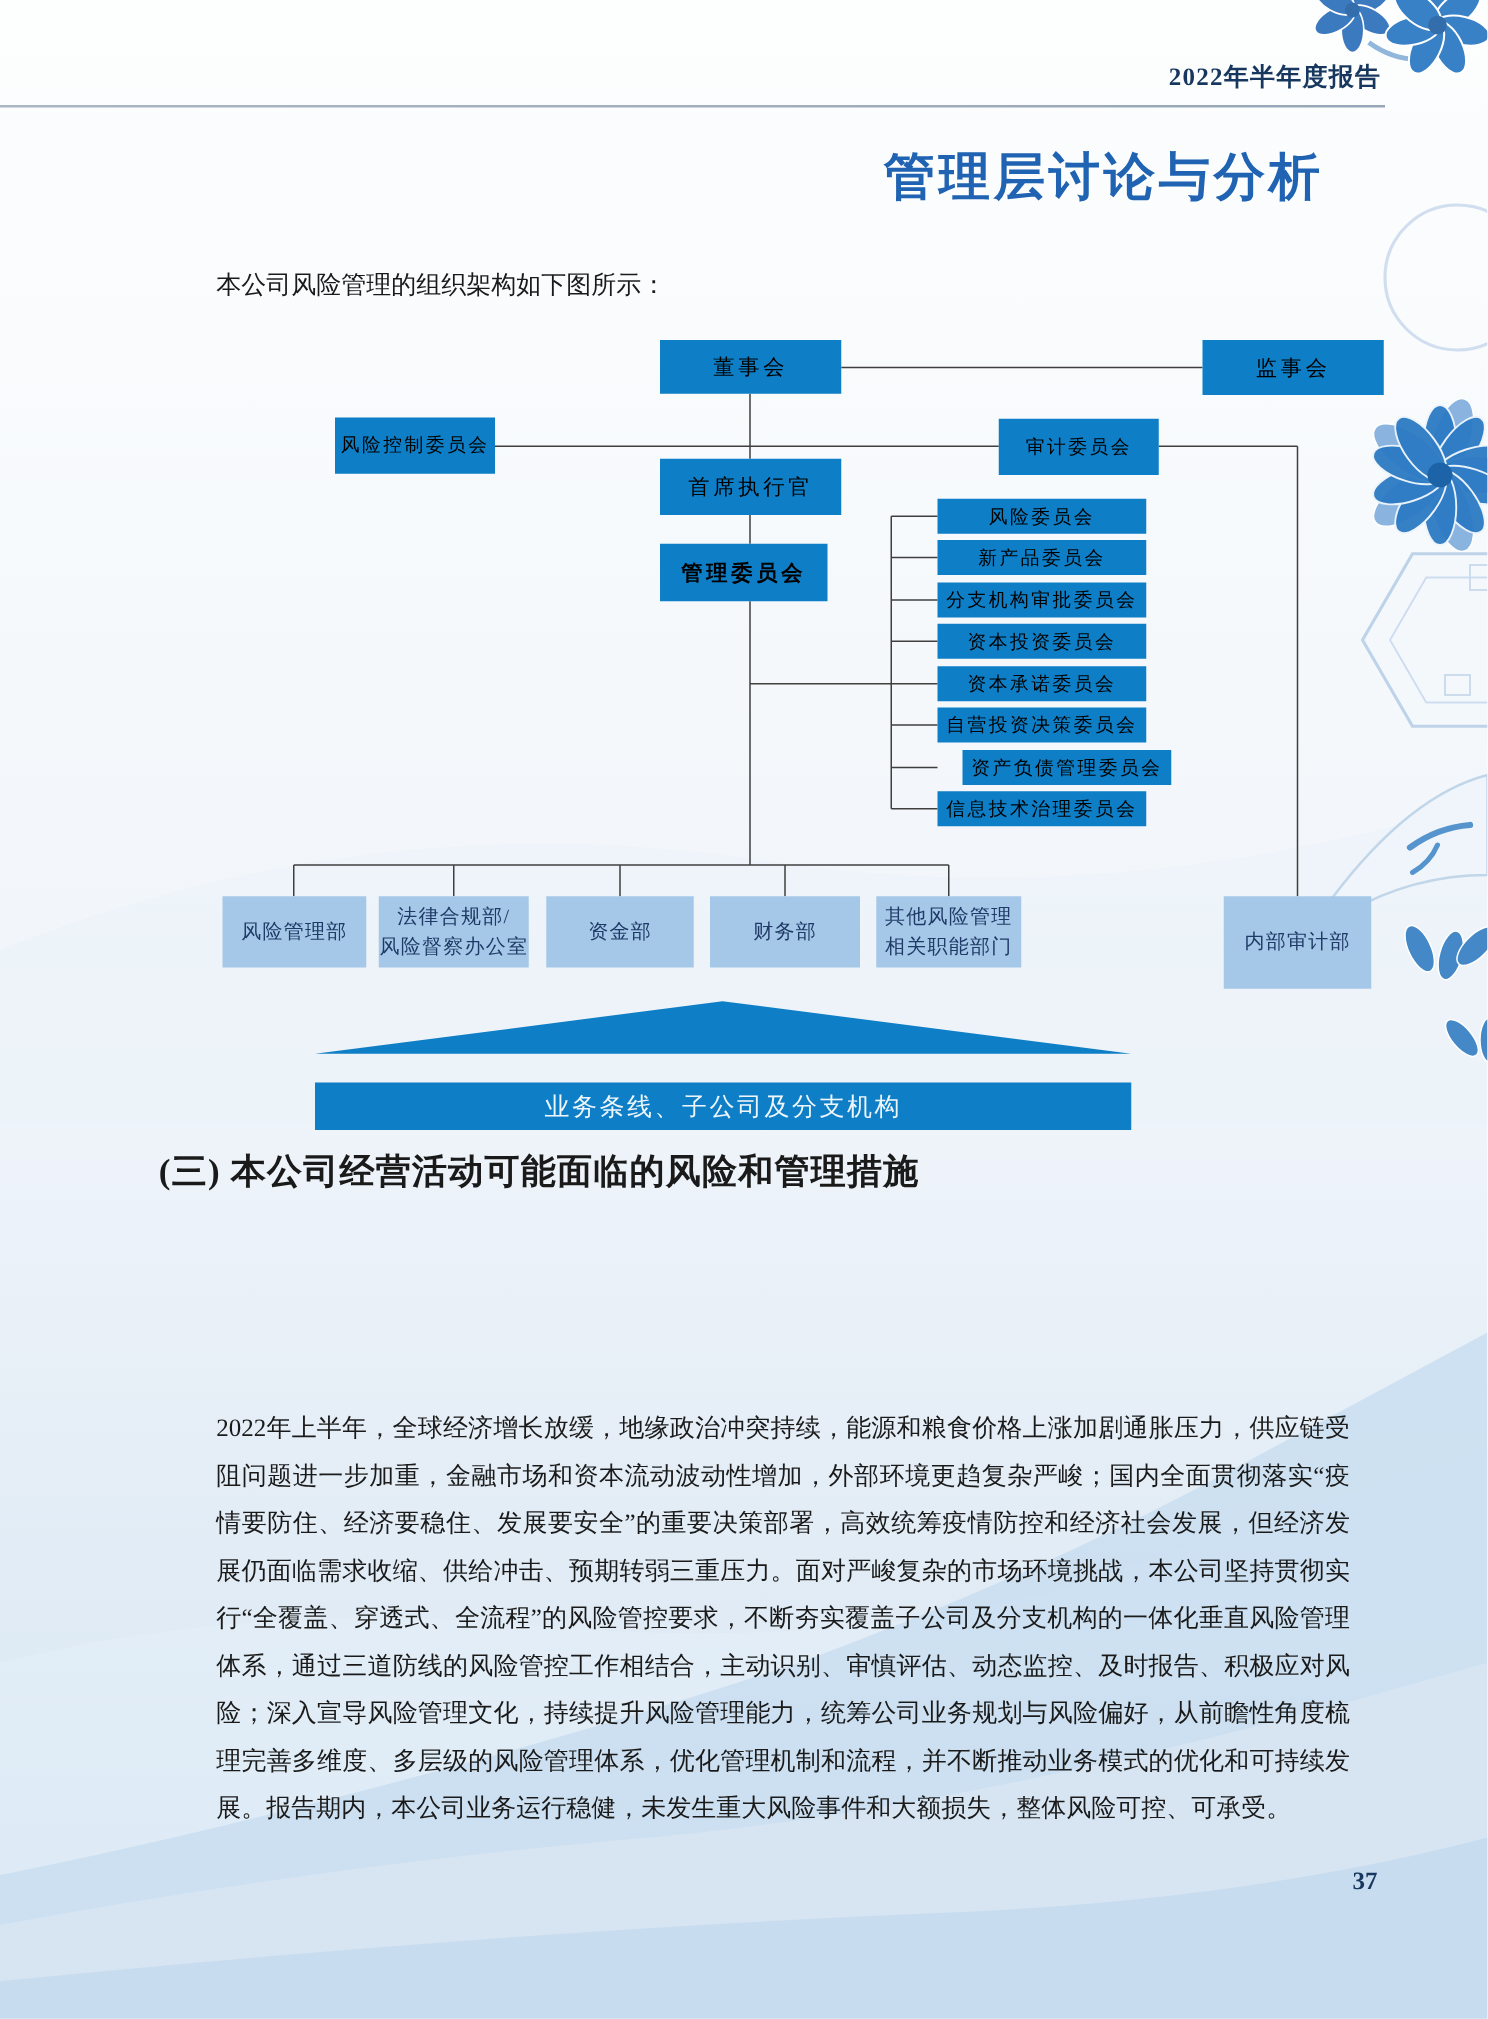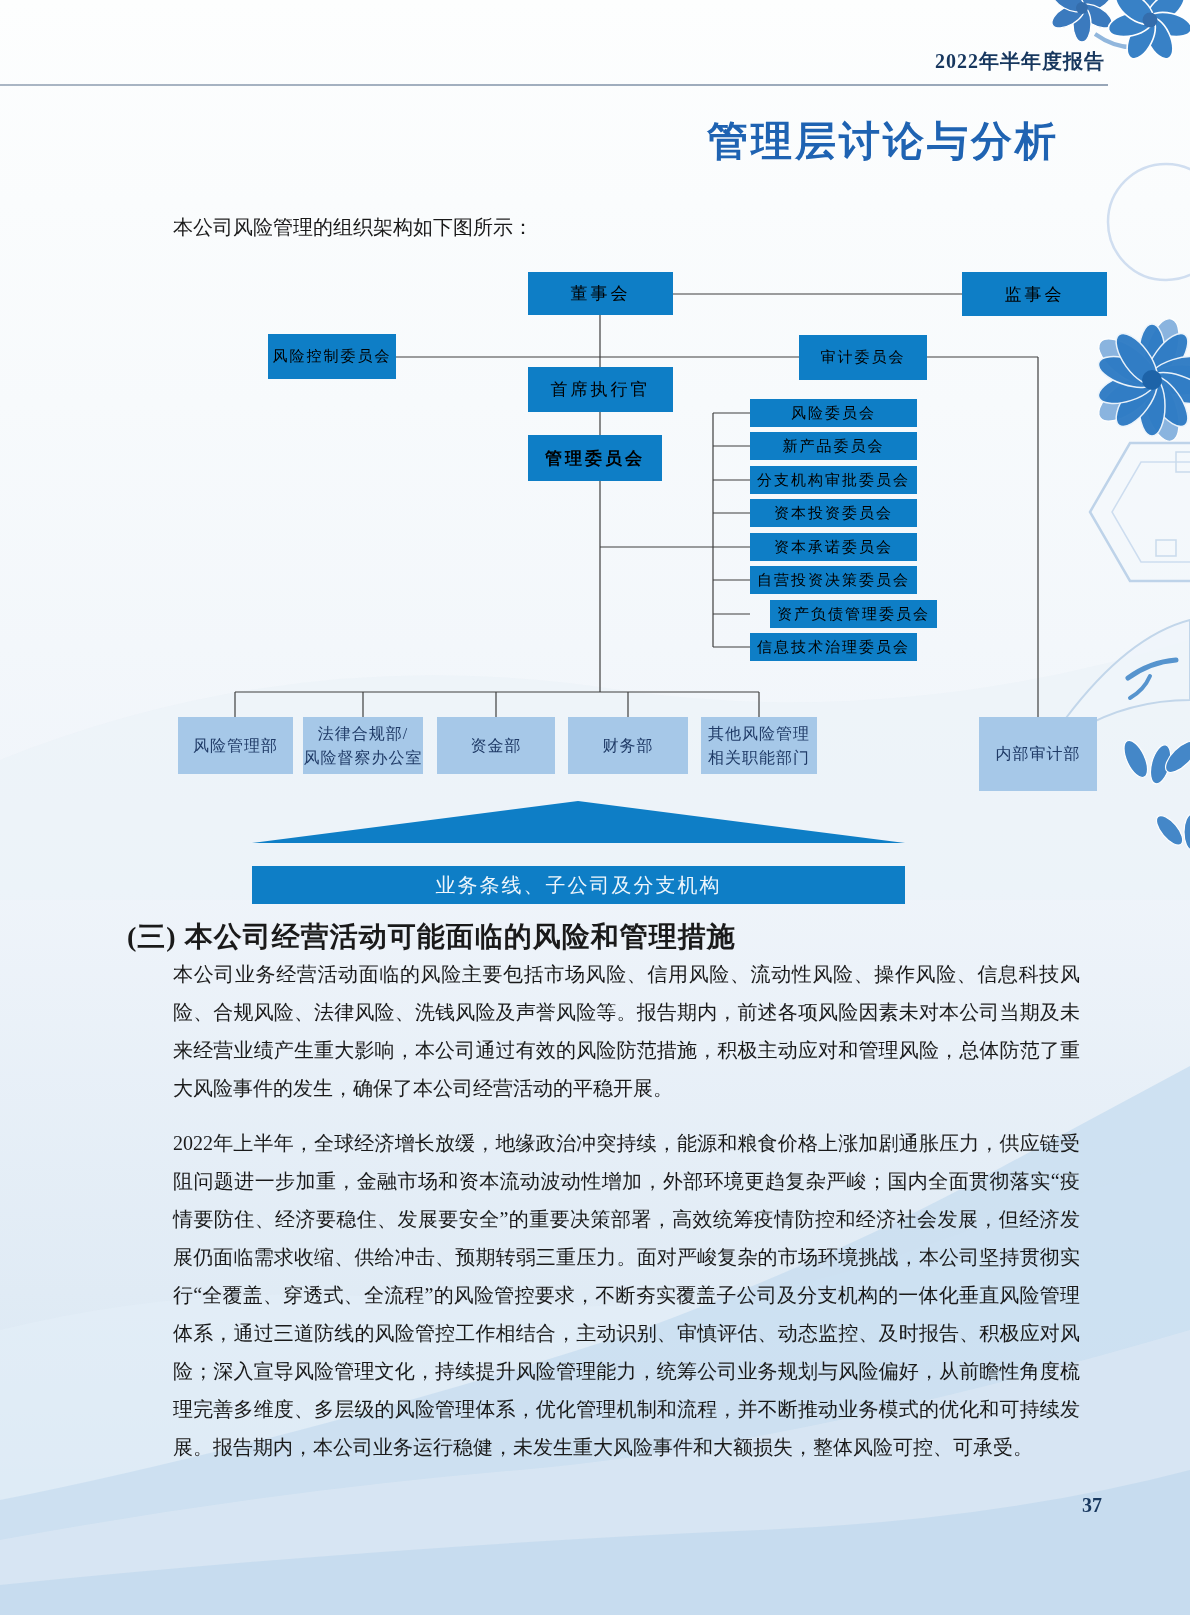--- a/index.html
+++ b/index.html
@@ -299,17 +299,16 @@
     <span>其他风险管理</span>
     <span>相关职能部门</span>
   </div>
   <div class="box light" style="left:979px;top:717px;width:118px;height:74px;">
     <span>内部审计部</span>
   </div>
 
   <div class="bar">业务条线、子公司及分支机构</div>
 
   <h2 class="section-heading">(三) 本公司经营活动可能面临的风险和管理措施</h2>
-  <p class="para p1">本公司业务经营活动面临的风险主要包括市场风险、信用风险、流动性风险、操作风险、信息科技风险、合规风险、法律风险、洗钱风险及声誉风险等。报告期内，前述各项风险因素未对本公司当期及未来经营业绩产生重大影响，本公司通过有效的风险防范措施，积极主动应对和管理风险，总体防范了重大风险事件的发生，确保了本公司经营活动的平稳开展。</p>
   <p class="para p2">2022年上半年，全球经济增长放缓，地缘政治冲突持续，能源和粮食价格上涨加剧通胀压力，供应链受阻问题进一步加重，金融市场和资本流动波动性增加，外部环境更趋复杂严峻；国内全面贯彻落实“疫情要防住、经济要稳住、发展要安全”的重要决策部署，高效统筹疫情防控和经济社会发展，但经济发展仍面临需求收缩、供给冲击、预期转弱三重压力。面对严峻复杂的市场环境挑战，本公司坚持贯彻实行“全覆盖、穿透式、全流程”的风险管控要求，不断夯实覆盖子公司及分支机构的一体化垂直风险管理体系，通过三道防线的风险管控工作相结合，主动识别、审慎评估、动态监控、及时报告、积极应对风险；深入宣导风险管理文化，持续提升风险管理能力，统筹公司业务规划与风险偏好，从前瞻性角度梳理完善多维度、多层级的风险管理体系，优化管理机制和流程，并不断推动业务模式的优化和可持续发展。报告期内，本公司业务运行稳健，未发生重大风险事件和大额损失，整体风险可控、可承受。</p>
 
   <div class="page-num">37</div>
 </div>
 
 </body></html>

